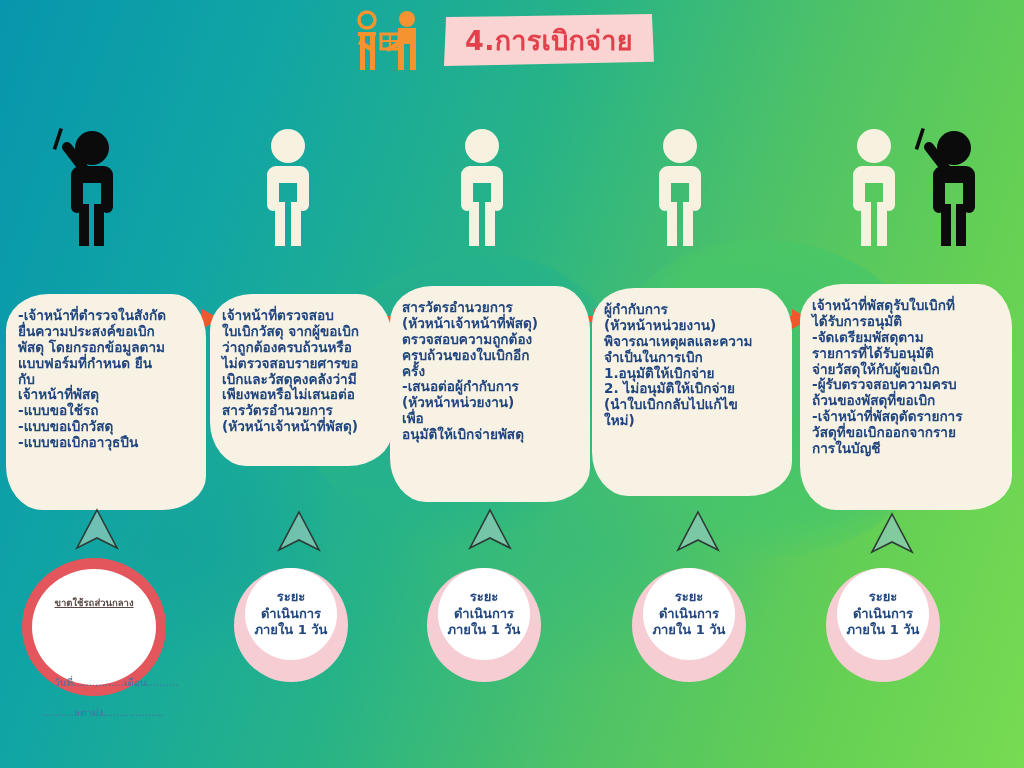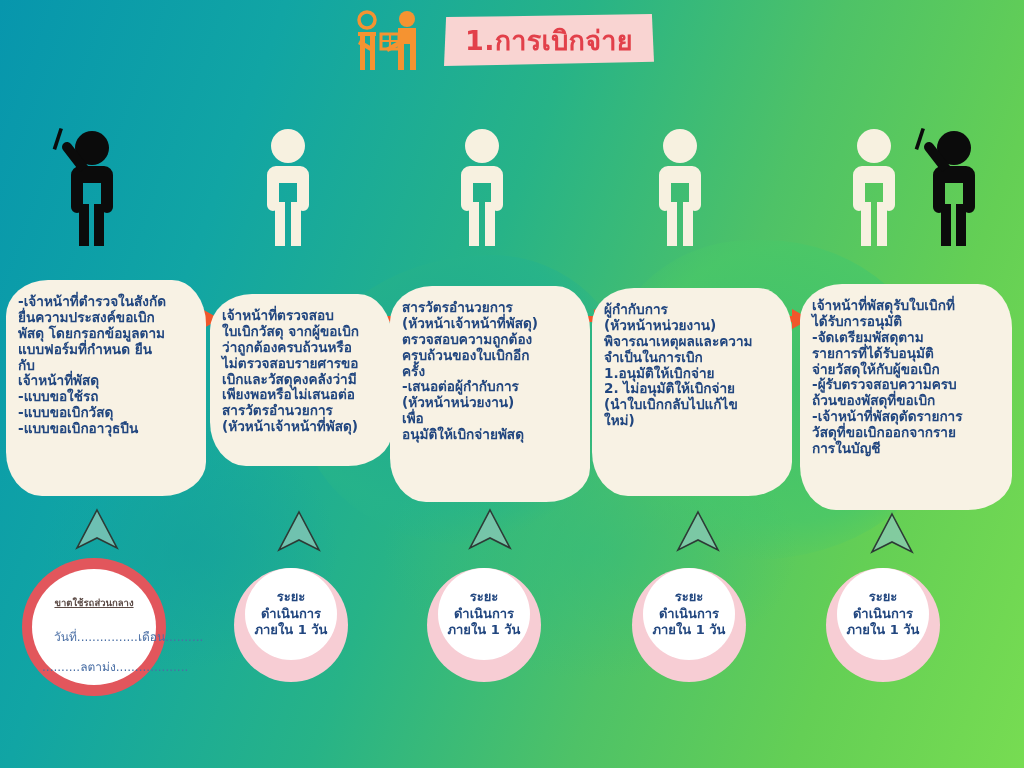--- a/index.html
+++ b/index.html
@@ -78,21 +78,21 @@
   }
   .stamp-sub {
     position:absolute; left:0; top:26px; width:100%; text-align:center;
     color:#5b4a45; font-size:9.5px; font-weight:bold; white-space:nowrap;text-decoration:underline;
   }
   .stamp-word {
     position:absolute; left:0; top:10px; width:100%; text-align:center;
     color:#d8383f; font-size:15px; font-weight:bold;
   }
   .stamp-line {
-    position:absolute; color:#4a6fa5; font-size:12px; white-space:nowrap;
+    position:absolute; color:#4a6fa5; font-size:10px; white-space:nowrap;margin-top:48px;
   }
 </style>
 </head>
 <body>
 
 <div class="blob blob-a"></div>
 <div class="blob blob-b"></div>
 <div class="blob blob-c"></div>
 <div class="blob blob-d"></div>
 <div class="dot" style="left:563px;top:342px;width:13px;height:13px;"></div>
@@ -111,21 +111,21 @@
       <path d="M22 30 h5 v34 h-5z"></path>
       <path d="M12 34 l14 8 l-2 4 l-14 -8z"></path>
       <circle cx="59" cy="13" r="8"></circle>
       <path d="M50 22 h18 v42 h-6 v-26 h-6 v26 h-6z"></path>
       <path d="M52 34 l-14 8 l2 4 l14 -8z"></path>
       <rect x="33" y="28" width="18" height="15" fill="none" stroke="#f59331" stroke-width="3"></rect>
       <path d="M42 28 v15 M33 35 h18" stroke="#f59331" stroke-width="2.2"></path>
     </g>
   </svg>
   <div class="title-banner">
-    <span class="title-text">1.การเบิกจ่าย</span>
+    <span class="title-text">4.การเบิกจ่าย</span>
   </div>
 </div>
 
 <div class="people-row">
 
   <svg class="person" style="left:42px;" viewBox="0 0 96 130">
     <g fill="#0b0b0b">
       <circle cx="50" cy="28" r="17"></circle>
       <path d="M38 46 h24 a9 9 0 0 1 9 9 v32 a6 6 0 0 1 -12 0 v-24 h-18 v24 a6 6 0 0 1 -12 0 v-32 a9 9 0 0 1 9 -9z"></path>
       <path d="M38 52 l-17 -22 a5 5 0 0 1 8 -6 l17 22z"></path>
@@ -194,21 +194,21 @@
       <path d="M38 46 h24 a9 9 0 0 1 9 9 v32 a6 6 0 0 1 -12 0 v-24 h-18 v24 a6 6 0 0 1 -12 0 v-32 a9 9 0 0 1 9 -9z"></path>
       <path d="M38 52 l-17 -22 a5 5 0 0 1 8 -6 l17 22z"></path>
       <rect x="14" y="8" width="3.6" height="22" transform="rotate(18 16 19)"></rect>
       <path d="M37 84 h10 v42 h-10z"></path>
       <path d="M52 84 h10 v42 h-10z"></path>
     </g>
   </svg>
   <div class="role-label" style="left:888px;width:140px;">ผู้ยื่นขอเบิก</div>
 </div>
 
-<div class="card" style="left:6px;top:280px;width:200px;height:216px;">
+<div class="card" style="left:6px;top:294px;width:200px;height:216px;">
   <p>-เจ้าหน้าที่ตำรวจในสังกัด
 ยื่นความประสงค์ขอเบิก
 พัสดุ โดยกรอกข้อมูลตาม
 แบบฟอร์มที่กำหนด ยืน
 กับ
 เจ้าหน้าที่พัสดุ
 -แบบขอใช้รถ
 -แบบขอเบิกวัสดุ
 -แบบขอเบิกอาวุธปืน</p>
 </div>

